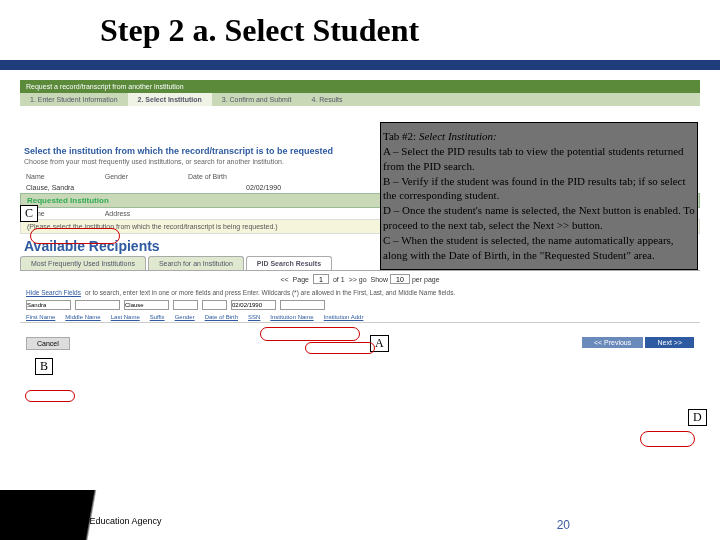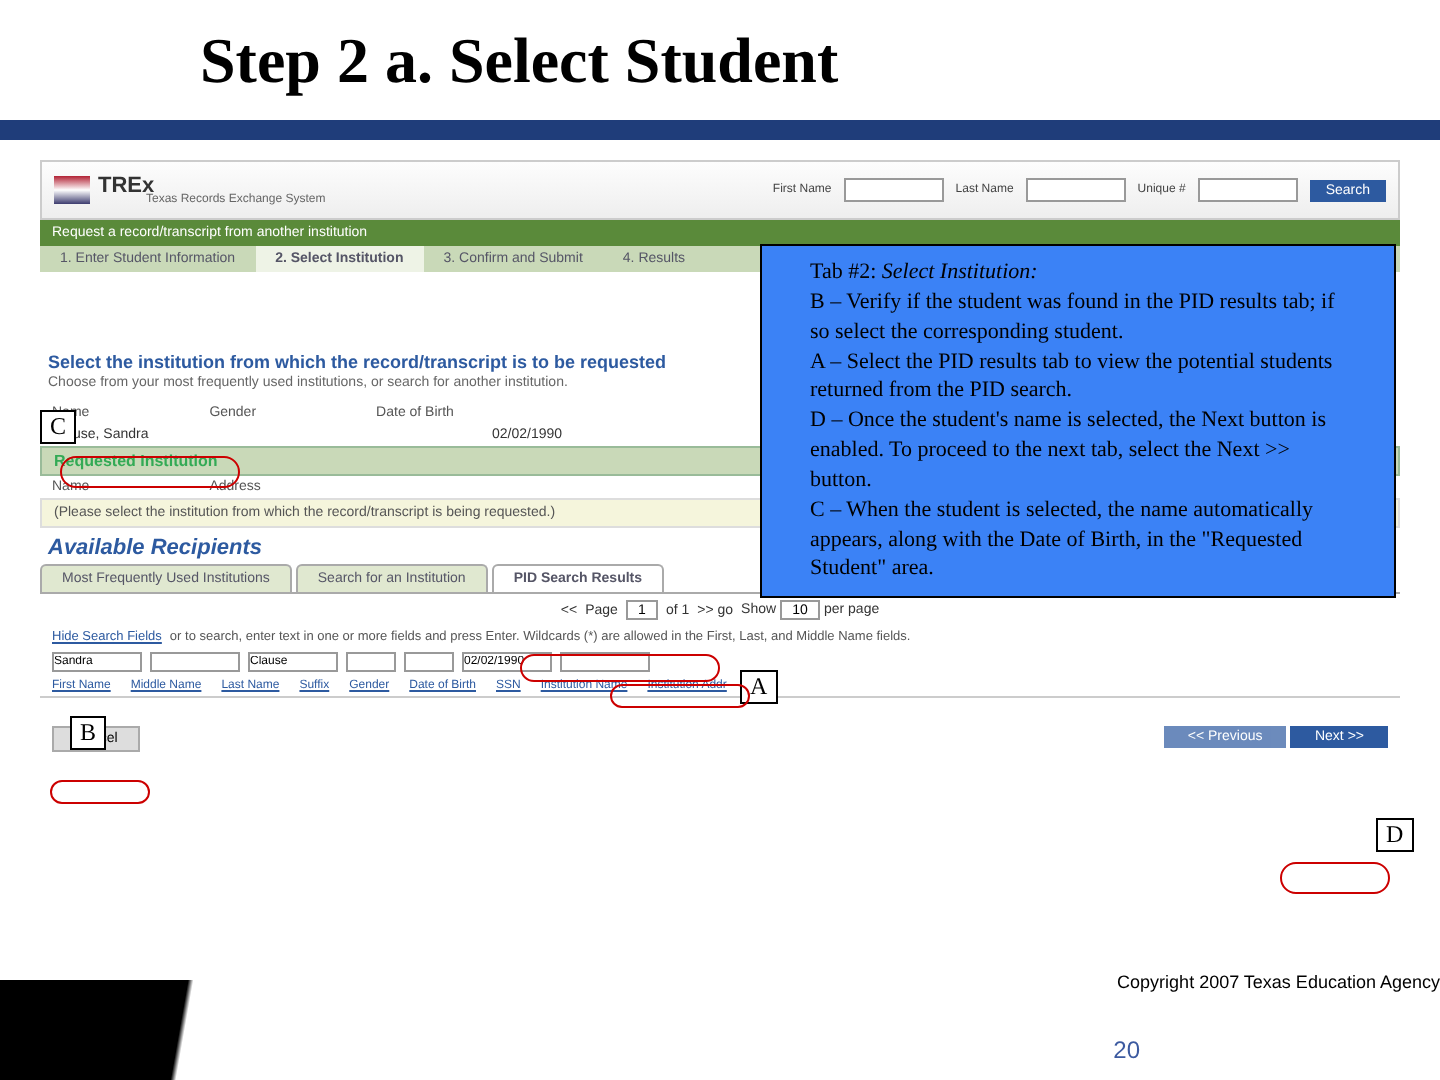--- a/index.html
+++ b/index.html
@@ -19,68 +19,52 @@
   .greenbar { background: #5a8a3a; color: #fff; font-size: 7px; padding: 3px 6px; }
   .steps { background: #c9d9b8; display: flex; font-size: 7px; }
   .step { padding: 3px 10px; color: #556; }
   .step.active { background: #eef3e6; font-weight: bold; }
   .instr { font-weight: bold; color: #2d5aa0; font-size: 9px; padding: 6px 4px 2px; margin-top: 34px; }
   .sub { font-size: 7px; color: #666; padding: 0 4px 6px; }
   .section-h { background: #c9d9b8; color: #3a5; font-size: 8px; font-weight: bold; padding: 2px 6px; border: 1px solid #9b9; }
   .row { display: flex; font-size: 7px; color: #555; padding: 2px 6px; gap: 60px; }
   .val-row { display: flex; font-size: 7px; padding: 2px 6px; gap: 30px; }
   .please { font-size: 7px; color: #555; background: #f5f5dc; padding: 3px 6px; border: 1px solid #ddd; }
-  .avail { font-weight: bold; color: #2d5aa0; font-size: 11px; padding: 4px 4px 2px; font-style: italic; }
+  .avail { font-weight: bold; color: #2d5aa0; font-size: 14px; padding: 4px 4px 2px; }
   .tabs { display: flex; border-bottom: 1px solid #aaa; font-size: 7px; }
   .tab { padding: 3px 10px; background: #e0e8d0; border: 1px solid #aaa; border-bottom: none; border-radius: 3px 3px 0 0; margin-right: 2px; color: #556; }
   .tab.active { background: #fff; font-weight: bold; position: relative; }
   .pager { display: flex; justify-content: center; align-items: center; gap: 4px; font-size: 7px; padding: 3px; }
   .pager input { width: 16px; height: 10px; font-size: 7px; text-align: center; border:1px solid #999; }
   .show { float: right; font-size: 7px; }
   .hide-row { font-size: 6.5px; color: #555; padding: 2px 6px; display:flex; align-items:center; gap:4px; flex-wrap:wrap;}
   .mini-in { width: 45px; height: 10px; font-size: 6px; border: 1px solid #999; }
   .grid-head { display: flex; font-size: 6px; color: #2d5aa0; padding: 2px 6px; gap: 10px; border-bottom:1px solid #ccc; }
   .grid-head span { text-decoration: underline; }
   .botbtns { display: flex; justify-content: space-between; padding: 6px; }
   .gbtn { background: #ddd; border: 1px solid #aaa; font-size: 7px; padding: 2px 10px; }
   .nbtn { background: #2d5aa0; color: #fff; border: none; font-size: 7px; padding: 2px 12px; }
 
-  .callout { position: absolute; background: #3b82f6; border: 1.5px solid #000; font-size: 11px; line-height: 1.35; font-family: "Times New Roman", serif; padding: 6px 24px; }
+  .callout { position: absolute; background: #737373; border: 1.5px solid #000; font-size: 11px; line-height: 1.35; font-family: "Times New Roman", serif; padding: 6px 2px; }
   .callout .t2 { font-style: italic; }
   .label-box { position: absolute; border: 1.5px solid #000; font-family: "Times New Roman", serif; font-size: 12px; padding: 0 4px; background: #fff; }
   .circle { position: absolute; border: 1.5px solid #c00; border-radius: 50%; }
 
-  .copyright { position: absolute; bottom: 44px; left: 0; width: 720px; text-align: right; font-size: 9px; font-family: Arial; margin-top: 27px; }
+  .copyright { position: absolute; bottom: 14px; left: 0; width: 720px; text-align: left; font-size: 9px; font-family: Arial; margin-top: 27px; }
   .pagenum { position: absolute; bottom: 8px; right: 14px; font-size: 12px; color: #3c5aa0; }
   .wedge2 { position: absolute; bottom: 0; left: 0; width: 260px; height: 50px; background: linear-gradient(100deg, #000 0%, #000 35%, transparent 36%); }
 </style>
 </head>
 <body>
 
 <div class="slide">
   <div class="bluebar"></div>
   <div class="title">Step 2 a. Select Student</div>
 
   <div class="app">
-    <div class="header">
-      <div class="flag"></div>
-      <div>
-        <div class="logo">TREx</div>
-        <div class="logo-sub">Texas Records Exchange System</div>
-      </div>
-      <div class="hdr-fields">
-        <span class="hdr-lbl">First Name</span>
-        <input style="">
-        <span class="hdr-lbl">Last Name</span>
-        <input style="">
-        <span class="hdr-lbl">Unique #</span>
-        <input style="">
-        <button class="sbtn">Search</button>
-      </div>
-    </div>
     <div class="greenbar">Request a record/transcript from another institution</div>
     <div class="steps">
       <div class="step">1. Enter Student Information</div>
       <div class="step active">2. Select Institution</div>
       <div class="step">3. Confirm and Submit</div>
       <div class="step">4. Results</div>
     </div>
     <div class="instr">Select the institution from which the record/transcript is to be requested</div>
     <div class="sub">Choose from your most frequently used institutions, or search for another institution.</div>
 
@@ -149,22 +133,22 @@
       <button class="gbtn">Cancel</button>
       <div>
         <button class="nbtn" style="opacity:.7">&lt;&lt; Previous</button>
         <button class="nbtn">Next &gt;&gt;</button>
       </div>
     </div>
   </div>
 
   <div class="callout" style="top:122px; left:380px; width:318px;">
     <div><span>Tab #2: </span><span class="t2">Select Institution:</span></div>
+    <div>A – Select the PID results tab to view the potential students returned from the PID search.</div>
     <div>B – Verify if the student was found in the PID results tab; if so select the corresponding student.</div>
-    <div>A – Select the PID results tab to view the potential students returned from the PID search.</div>
     <div>D – Once the student's name is selected, the Next button is enabled.  To proceed to the next tab, select the Next &gt;&gt; button.</div>
     <div>C – When the student is selected, the name automatically appears, along with the Date of Birth, in the "Requested Student" area.</div>
   </div>
 
   <div class="label-box" style="top:205px; left:20px;">C</div>
   <div class="label-box" style="top:335px; left:370px;">A</div>
   <div class="label-box" style="top:358px; left:35px;">B</div>
   <div class="label-box" style="top:409px; left:688px;">D</div>
 
   <div class="circle" style="top:228px; left:30px; width:90px; height:16px; border-radius:10px;"></div>

